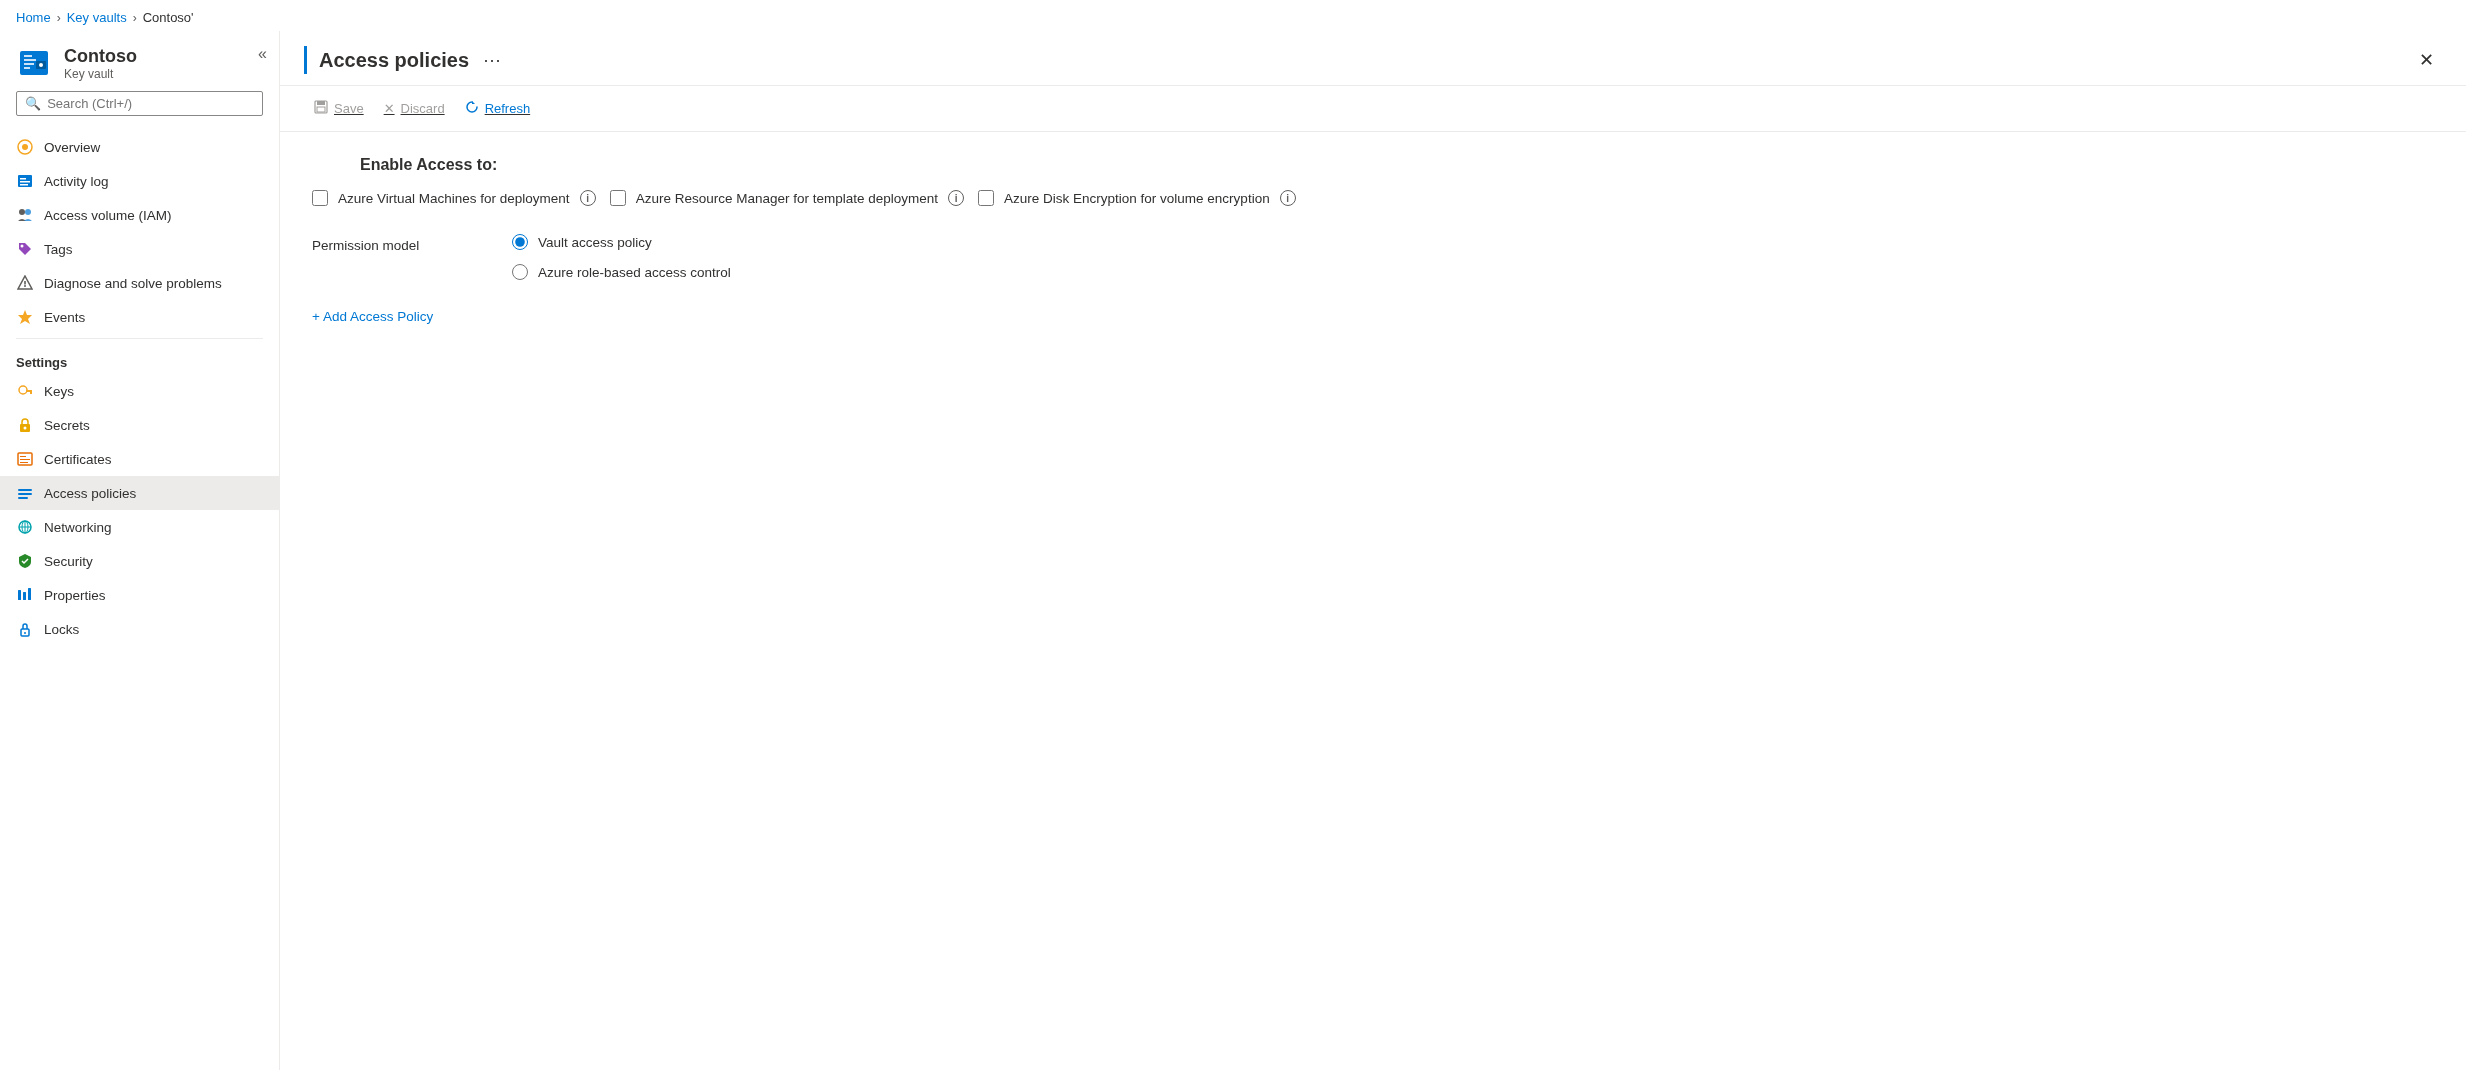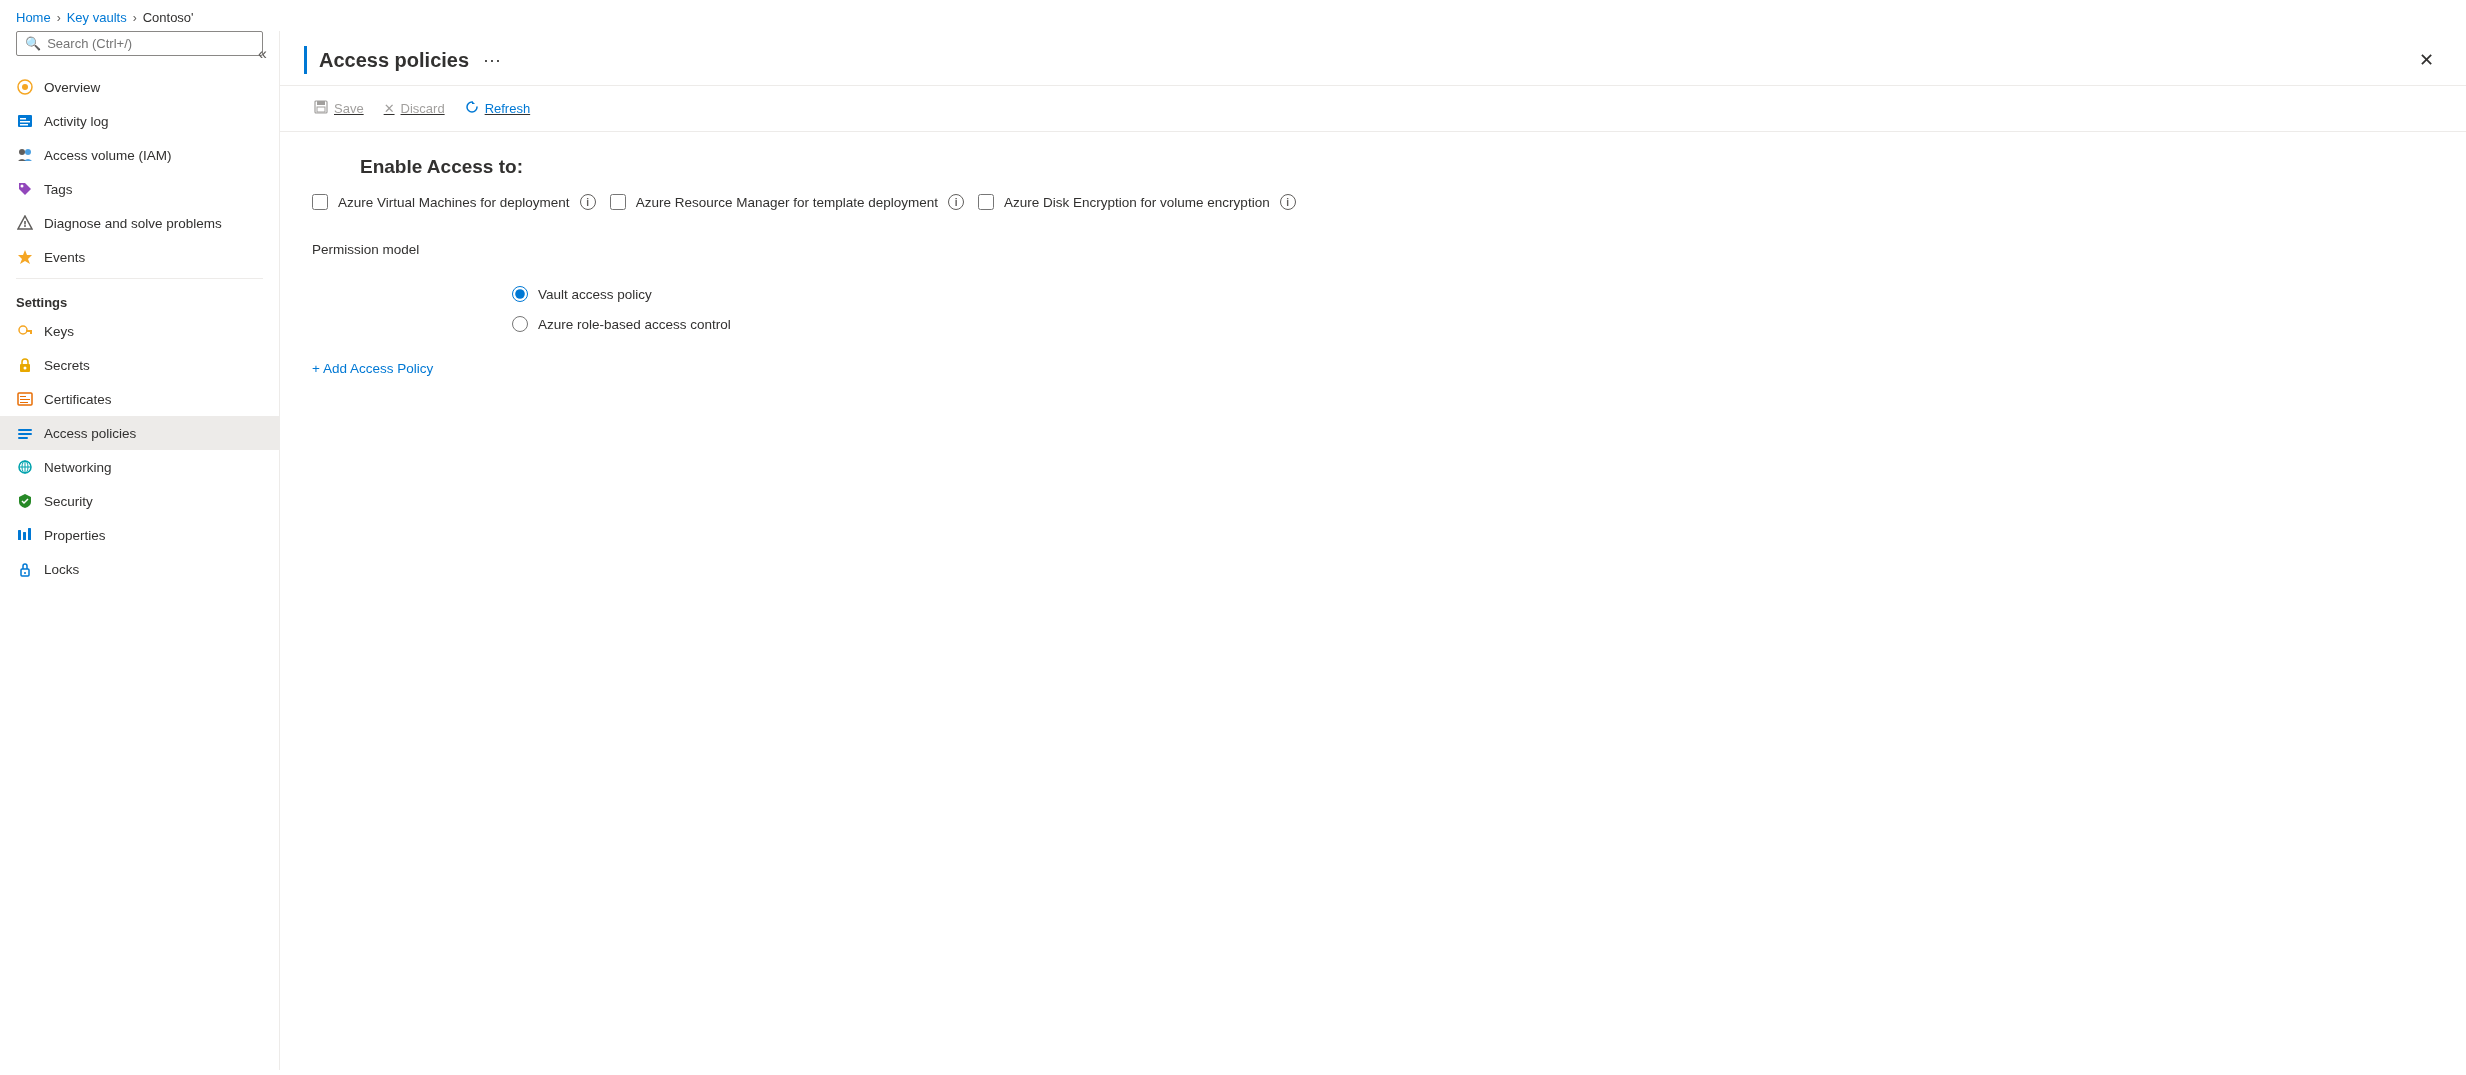--- a/index.html
+++ b/index.html
@@ -118,41 +118,41 @@
     }
     .toolbar-btn.disabled { color: #a19f9d; cursor: default; }
 
     
     .page-content {
       flex: 1; overflow-y: auto;
       padding: 24px 32px;
     }
 
     .section-label {
-      font-size: 19px; font-weight: 600; color: #323130;
+      font-size: 16px; font-weight: 600; color: #323130;
       margin-bottom: 16px;
       padding-left: 48px;
     }
 
     .checkbox-group { display: flex; flex-direction: row; gap: 14px; margin-bottom: 28px; }
     .checkbox-item { display: flex; align-items: center; gap: 10px; font-size: 13.5px; }
     .checkbox-item input[type="checkbox"] { width: 16px; height: 16px; cursor: pointer; accent-color: #0078d4; }
     .info-icon {
       display: inline-flex; align-items: center; justify-content: center;
       width: 16px; height: 16px; border-radius: 50%;
       border: 1px solid #605e5c; color: #605e5c;
       font-size: 10px; font-weight: 600; cursor: pointer; flex-shrink: 0;
     }
 
     .permission-model-section {
       display: flex; align-items: flex-start; gap: 60px;
       margin-bottom: 28px;
     }
     .perm-label { font-size: 13.5px; color: #323130; padding-top: 4px; min-width: 140px; }
-    .radio-group { display: flex; flex-direction: column; gap: 14px; margin-top: 48px; }
+    .radio-group { display: flex; flex-direction: column; gap: 14px; }
     .radio-item { display: flex; align-items: center; gap: 10px; font-size: 13.5px; cursor: pointer; }
     .radio-item input[type="radio"] { width: 16px; height: 16px; cursor: pointer; accent-color: #0078d4; }
 
     .add-policy-link {
       color: #0078d4; text-decoration: none; font-size: 13.5px; cursor: pointer;
     }
   </style>
 </head>
 <body>
 
@@ -160,20 +160,39 @@
   <a>Home</a>
   <span class="sep">›</span>
   <a>Key vaults</a>
   <span class="sep">›</span>
   <span>Contoso'</span>
 </div>
 
 <div class="main-layout">
 
   <div class="sidebar">
+    <div class="sidebar-header">
+
+      <div class="sidebar-icon">
+        <svg width="32" height="32" viewBox="0 0 32 32">
+          <rect x="2" y="4" width="28" height="24" rx="2" fill="#0078d4"></rect>
+          <rect x="6" y="8" width="8" height="2" fill="white" opacity="0.8"></rect>
+          <rect x="6" y="12" width="12" height="2" fill="white" opacity="0.8"></rect>
+          <rect x="6" y="16" width="10" height="2" fill="white" opacity="0.8"></rect>
+          <rect x="6" y="20" width="6" height="2" fill="white" opacity="0.8"></rect>
+          <line x1="2" y1="8" x2="2" y2="8" stroke="#005a9e" stroke-width="2"></line>
+          <rect x="18" y="14" width="10" height="8" rx="1" fill="#005a9e"></rect>
+          <circle cx="23" cy="18" r="2" fill="white"></circle>
+        </svg>
+      </div>
+      <div class="sidebar-title-block">
+        <span class="sidebar-title">Contoso</span>
+        <span class="sidebar-subtitle">Key vault</span>
+      </div>
+    </div>
 
     <div class="search-box">
       <span class="search-icon-svg">🔍</span>
       <input type="text" placeholder="Search (Ctrl+/)" style="">
     </div>
 
     <button class="sidebar-collapse-btn">«</button>
 
     <div class="sidebar-nav">
 

